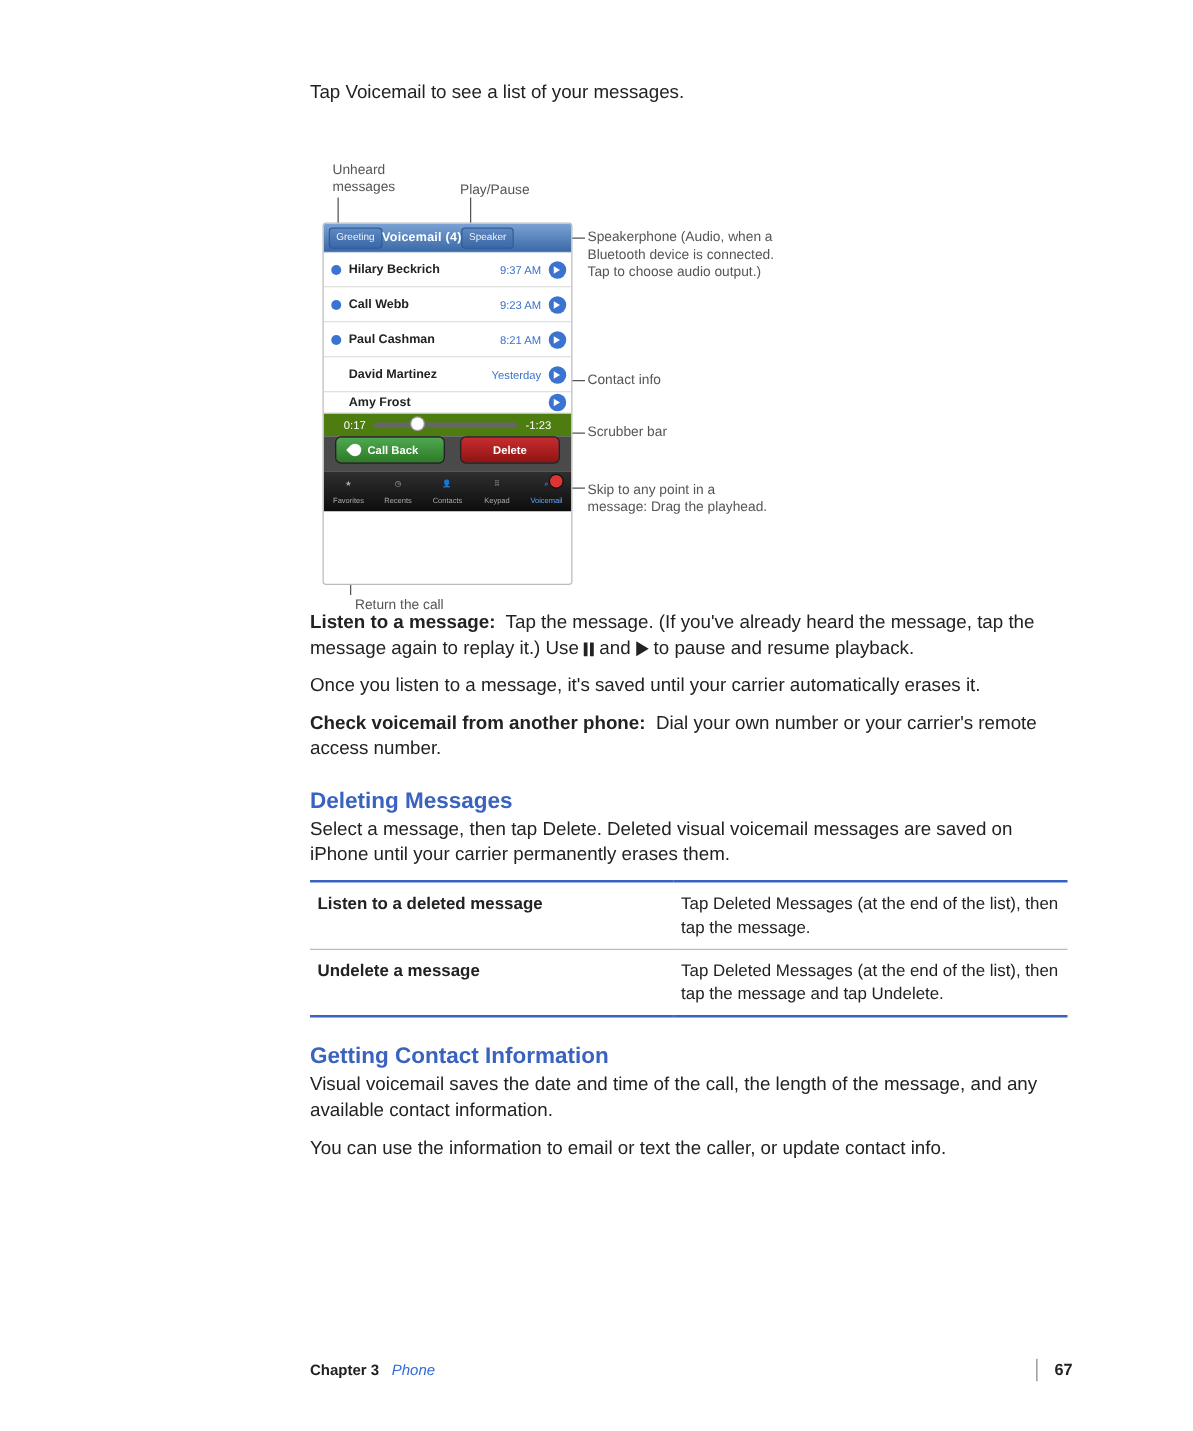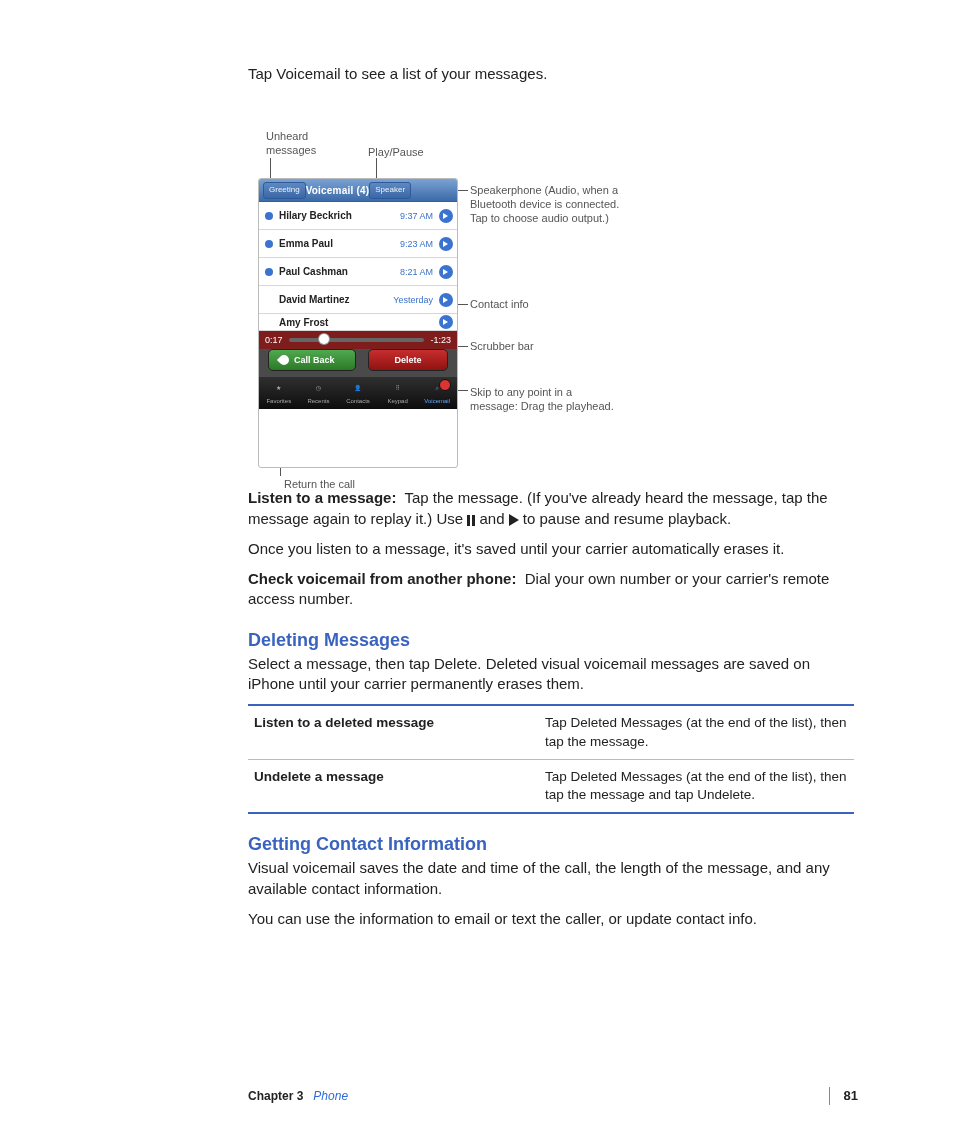--- a/index.html
+++ b/index.html
@@ -64,21 +64,21 @@
   .info{width:14px;height:14px;border-radius:50%;background:#3b74d0;display:flex;align-items:center;justify-content:center;position:relative;}
   .info::before{content:"";position:absolute;left:4px;border-left:5px solid #fff;border-top:3px solid transparent;border-bottom:3px solid transparent;}
   .row.selected{background:linear-gradient(var(--selected-a),var(--selected-b));color:#fff;}
   .row.selected .name{color:#fff;text-decoration:line-through;opacity:.9;}
   .row.selected .time{color:#dbe7fb;}
   .pause-mini{width:10px;height:10px;margin-right:6px;display:flex;gap:2px;}
   .pause-mini span{width:3px;background:#fff;}
   .row.cut{height:16px;}
   .row.cut .name{font-weight:700;}
 
-  .scrub{height:18px;background:#7f1d1d;display:flex;align-items:center;padding:0 6px;color:#fff;font-size:9px;gap:6px;}
+  .scrub{height:18px;background:#4d7c0f;display:flex;align-items:center;padding:0 16px;color:#fff;font-size:9px;gap:6px;}
   .track{flex:1;height:4px;background:#666;border-radius:2px;position:relative;}
   .knob{position:absolute;top:-4px;left:30px;width:10px;height:10px;border-radius:50%;background:#fff;box-shadow:0 0 0 1px #999;}
 
   .btnrow{height:28px;background:#4a4a4a;display:flex;align-items:flex-start;justify-content:center;gap:12px;}
   .btn{height:20px;border-radius:5px;border:1px solid #222;display:flex;align-items:center;padding:0 10px;color:#fff;font-weight:700;font-size:9px;}
   .btn.call{background:linear-gradient(var(--green-a),var(--green-b));min-width:66px;}
   .btn.call::before{content:"";width:10px;height:10px;margin-right:5px;border-radius:50% 50% 50% 0;background:#fff;transform:rotate(45deg);} 
   .btn.del{background:linear-gradient(var(--red-a),var(--red-b));min-width:58px;justify-content:center;}
 
   .tabbar{height:32px;background:linear-gradient(#2f2f2f,#0d0d0d);display:flex;}
@@ -153,21 +153,21 @@
       </div>
 
       <div class="row">
         <span class="dot"></span>
         <span class="name">Hilary Beckrich</span>
         <span class="time">9:37 AM</span>
         <span class="info"></span>
       </div>
       <div class="row">
         <span class="dot"></span>
-        <span class="name">Emma Paul</span>
+        <span class="name">Call Webb</span>
         <span class="time">9:23 AM</span>
         <span class="info"></span>
       </div>
       <div class="row">
         <span class="dot"></span>
         <span class="name">Paul Cashman</span>
         <span class="time">8:21 AM</span>
         <span class="info"></span>
       </div>
       <div class="row">
@@ -259,14 +259,14 @@
 
   <div class="h2">Getting Contact Information</div>
   <p>Visual voicemail saves the date and time of the call, the length of the message, and any available contact information.</p>
   <p>You can use the information to email or text the caller, or update contact info.</p>
 
 </div>
 
 <div class="footer">
   <span class="chap">Chapter 3</span>
   <span class="sec">Phone</span>
-  <span class="pg">81</span>
+  <span class="pg">67</span>
 </div>
 
 </body></html>

